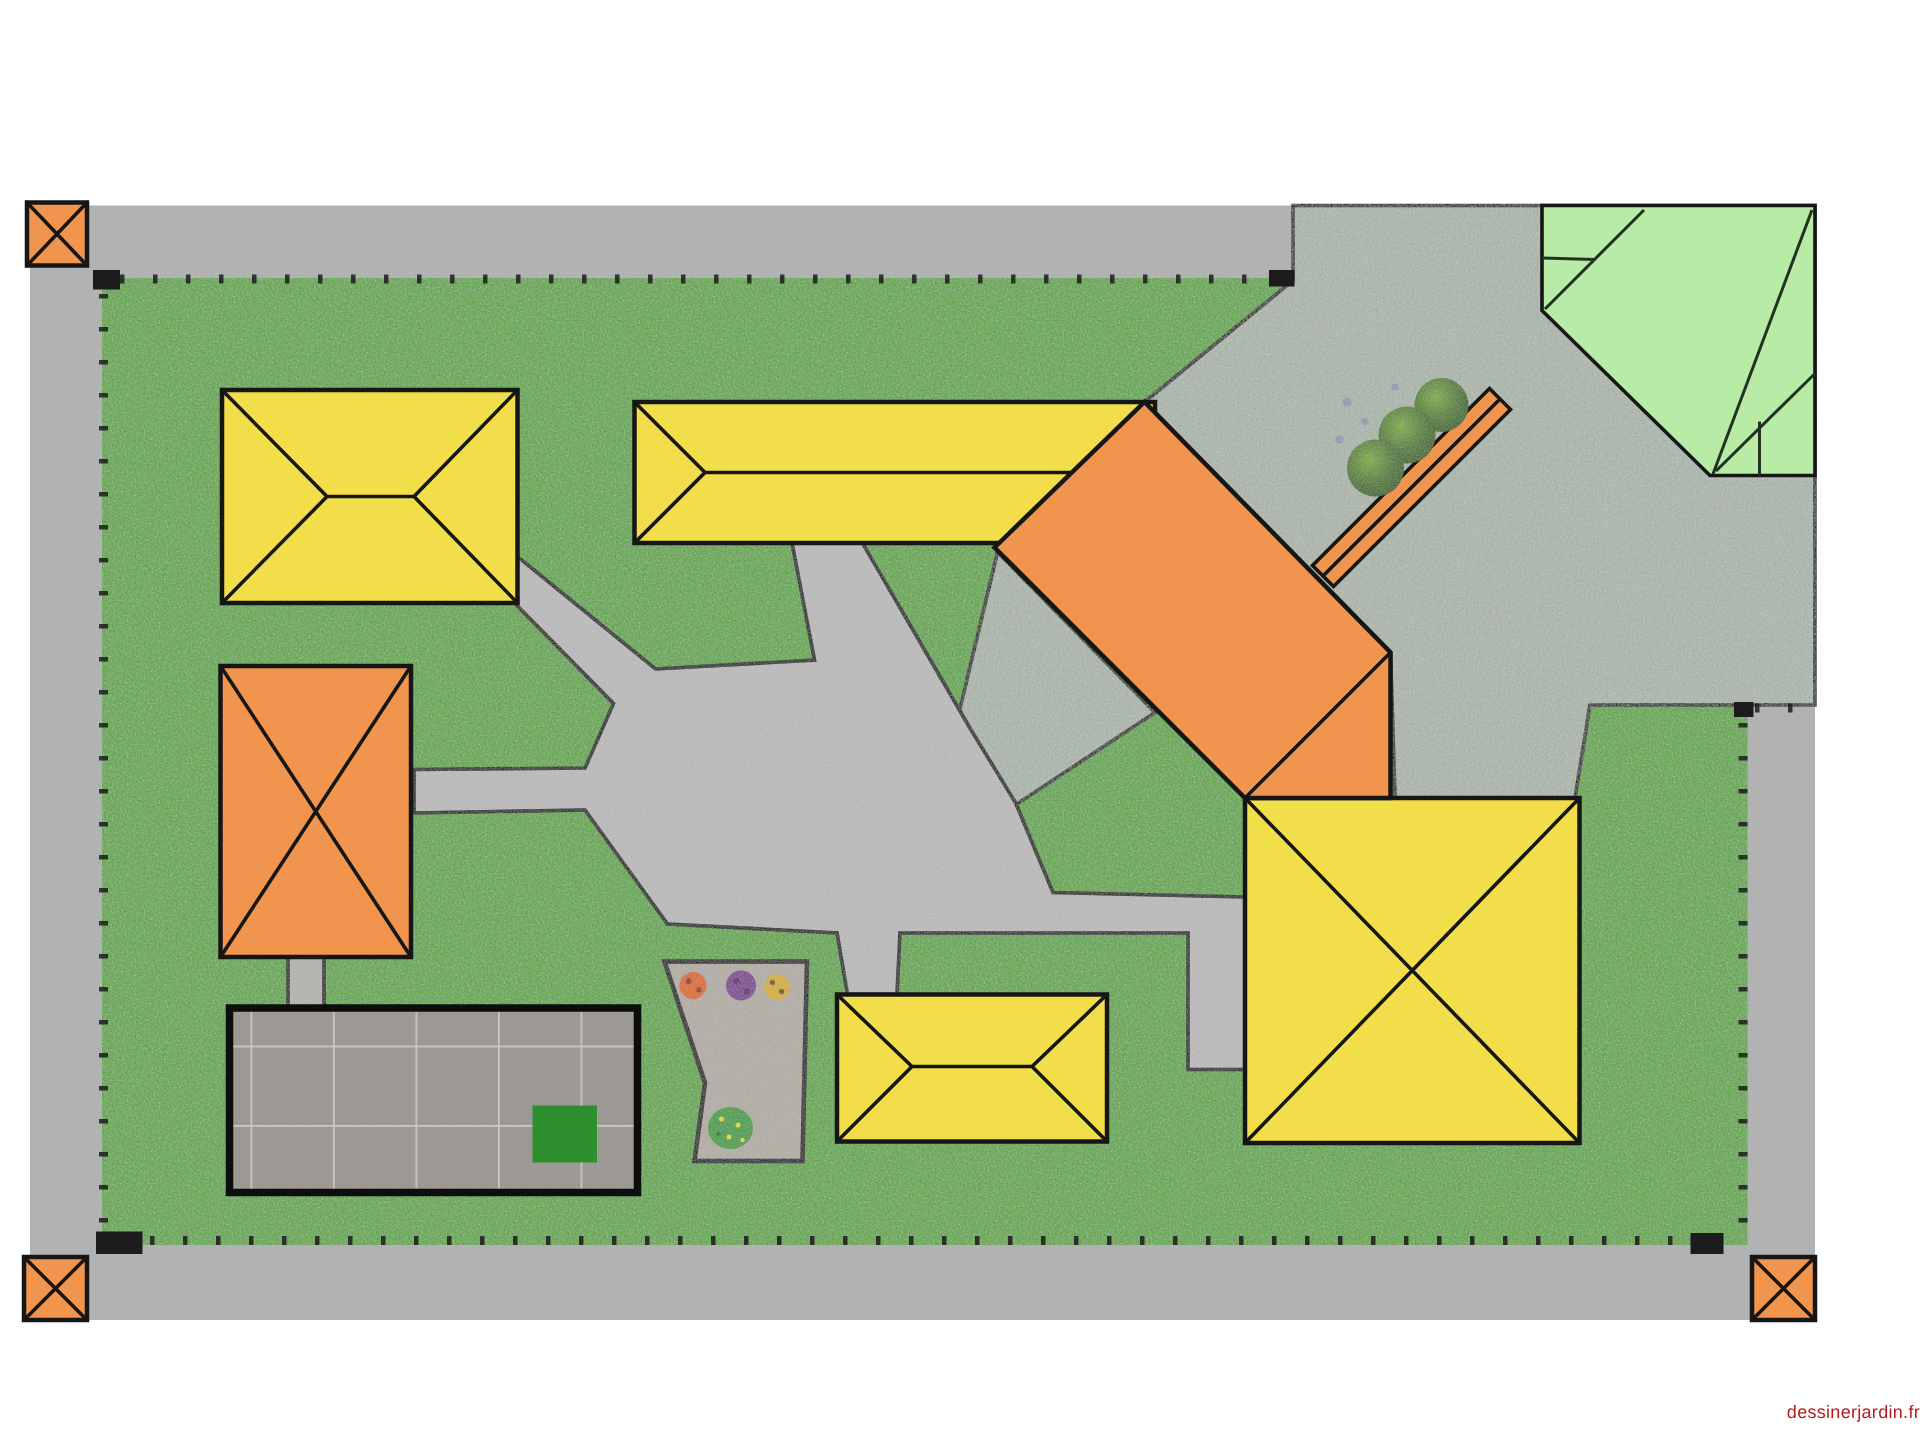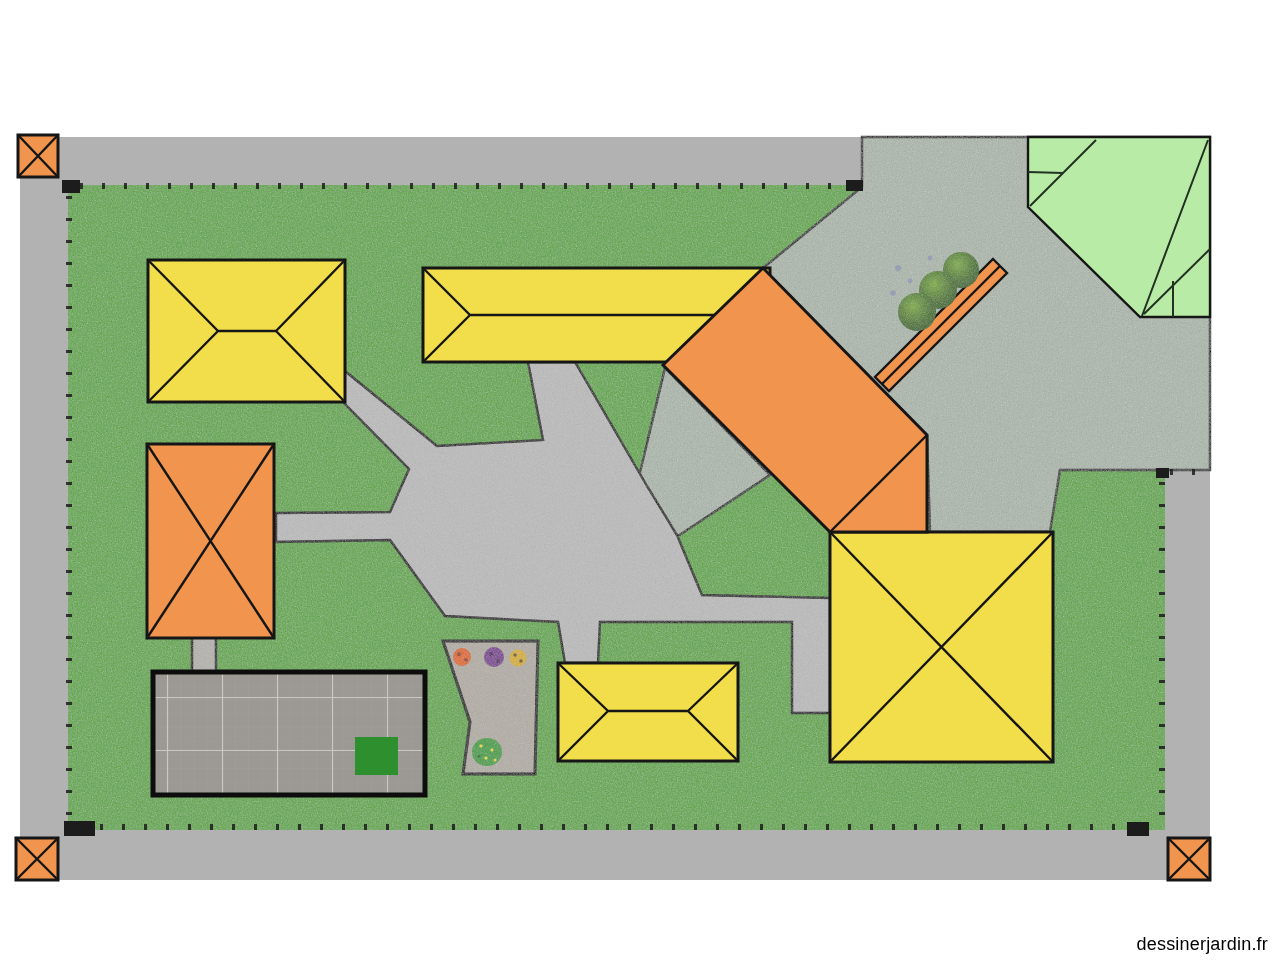--- a/index.html
+++ b/index.html
@@ -4,21 +4,21 @@
 <style>
   html,body{margin:0;padding:0;background:#ffffff;}
   .stage{position:relative;width:1280px;height:960px;background:#ffffff;overflow:hidden;
          font-family:"Liberation Sans", sans-serif;}
   .stage svg{position:absolute;left:0;top:0;}
   .outl{stroke:#161616;stroke-width:3;stroke-linejoin:miter;}
   .outl2{stroke:#161616;stroke-width:2.4;stroke-linejoin:miter;}
   .roofline{stroke:#161616;stroke-width:2.4;fill:none;stroke-linecap:round;}
   .roofline-thin{stroke:#223122;stroke-width:2;fill:none;}
   .fence{stroke:#1c1c1c;stroke-width:6;fill:none;stroke-dasharray:3 19;opacity:.85;}
-  .watermark{position:absolute;right:12px;top:934px;font-size:18px;color:#000000;
+  .watermark{position:absolute;right:0;top:934px;font-size:12px;color:#b91c1c;
              letter-spacing:.2px;}
 </style>
 </head>
 <body>
 
 <div class="stage">
 <svg width="1280" height="960" viewBox="0 0 1280 960" xmlns="http://www.w3.org/2000/svg">
   <defs>
 
     <filter id="speckle" x="-5%" y="-5%" width="110%" height="110%">

